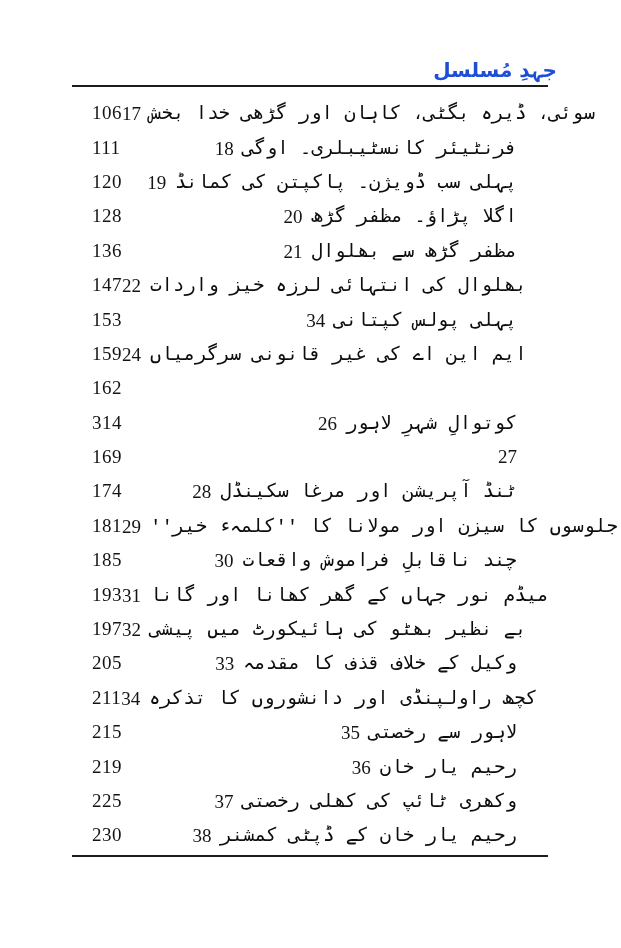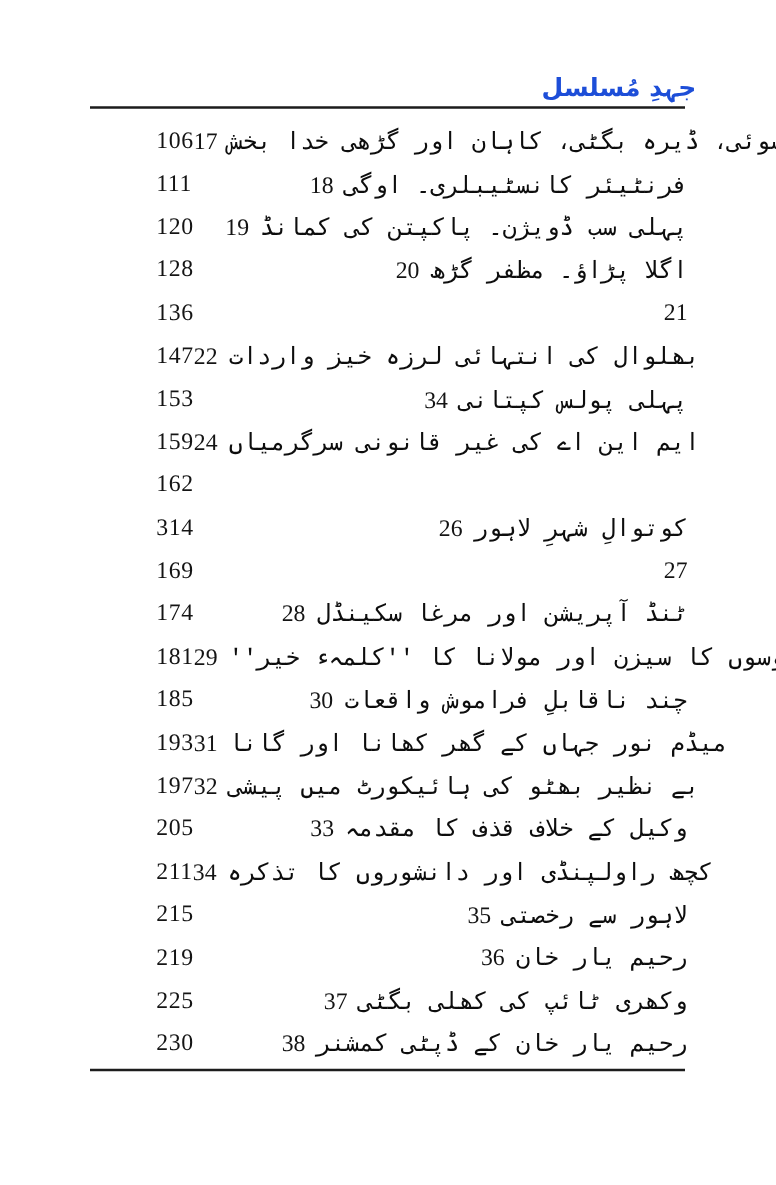--- a/index.html
+++ b/index.html
@@ -33,21 +33,21 @@
     left: 72px;
     width: 476px;
     background: #1c1c1c;
   }
   .rule-top { top: 85px; height: 2px; }
   .rule-bottom { top: 855px; height: 2px; }
 
   .toc-list {
     position: absolute;
     top: 96px;
-    left: 89px;
+    left: 56px;
     width: 461px; 
   }
   .toc-row {
     height: 34.4px;
     display: flex;
     align-items: center;
     justify-content: space-between;
   }
   .page-num {
     font-family: "Liberation Serif", serif;
@@ -114,20 +114,21 @@
     <span class="title-block">
       <span class="chapter-no">20</span>
       <span class="chapter-title">اگلا پڑاؤ۔ مظفر گڑھ</span>
     </span>
   </div>
 
   <div class="toc-row">
     <span class="page-num">136</span>
     <span class="title-block">
       <span class="chapter-no">21</span>
+      <span class="chapter-title">مظفر گڑھ سے بھلوال</span>
     </span>
   </div>
 
   <div class="toc-row">
     <span class="page-num">147</span>
     <span class="title-block">
       <span class="chapter-no">22</span>
       <span class="chapter-title">بھلوال کی انتہائی لرزہ خیز واردات</span>
     </span>
   </div>
@@ -236,21 +237,21 @@
     <span class="title-block">
       <span class="chapter-no">36</span>
       <span class="chapter-title">رحیم یار خان</span>
     </span>
   </div>
 
   <div class="toc-row">
     <span class="page-num">225</span>
     <span class="title-block">
       <span class="chapter-no">37</span>
-      <span class="chapter-title">وکھری ٹائپ کی کھلی بگٹی</span>
+      <span class="chapter-title">وکھری ٹائپ کی کھلی رخصتی</span>
     </span>
   </div>
 
   <div class="toc-row">
     <span class="page-num">230</span>
     <span class="title-block">
       <span class="chapter-no">38</span>
       <span class="chapter-title">رحیم یار خان کے ڈپٹی کمشنر</span>
     </span>
   </div>

